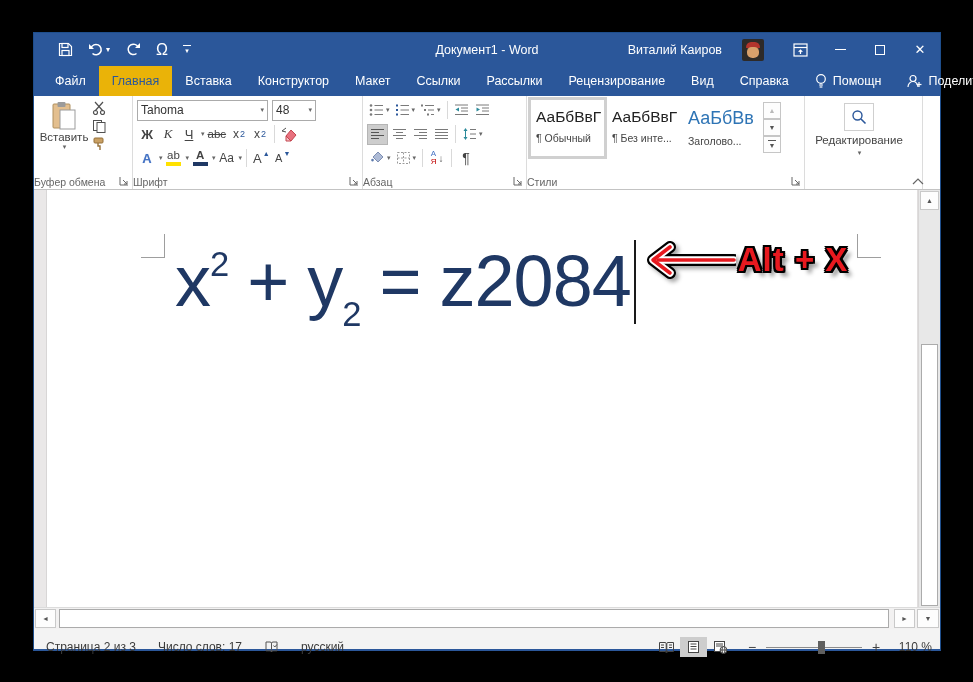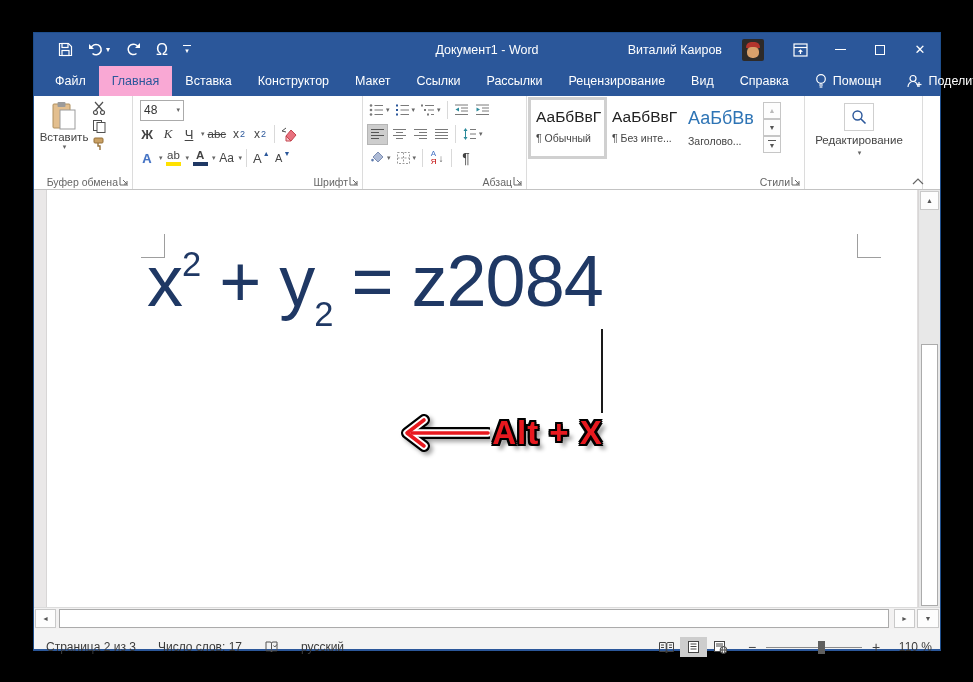--- a/index.html
+++ b/index.html
@@ -20,29 +20,29 @@
   .avatar { width:22px; height:22px; background:#2e2a28; border-radius:2px; position:relative; overflow:hidden; margin-right:16px; }
   .avatar .face { position:absolute; left:5px; top:8px; width:12px; height:11px; background:#d9a06b; border-radius:40% 40% 45% 45%; }
   .avatar .cap { position:absolute; left:4px; top:3px; width:14px; height:6px; background:#b3342c; border-radius:6px 6px 1px 1px; }
   .tb-btn { width:40px; height:33px; display:flex; align-items:center; justify-content:center; color:#fff; font-size:13px; }
   .max-box { width:10px; height:10px; border:1px solid #fff; }
   .min-bar { width:11px; height:1px; background:#fff; }
 
   
   .tabrow { height:30px; background:#2b579a; display:flex; align-items:stretch; color:#fff; font-size:12.5px; padding-left:8px; flex:none; }
   .tab { display:flex; align-items:center; padding:0 13px; cursor:default; white-space:nowrap; }
-  .tab.active { background:#f9a8d4; color:#2b579a; }
+  .tab.active { background:#eab308; color:#2b579a; }
   .tab.with-icon { gap:6px; }
   .tab-spacer { width:12px; }
   .share-tab { margin-left:auto; margin-right:14px; }
 
   
   .ribbon { height:94px; background:#fff; border-bottom:1px solid #c3c3c3; display:flex; position:relative; flex:none; }
   .rgroup { position:relative; border-right:1px solid #dcdcdc; padding:3px 4px 16px 4px; display:flex; }
-  .rgroup-label { position:absolute; bottom:1px; left:0; right:14px; text-align:right; font-size:10.5px; color:#666; white-space:nowrap; }
+  .rgroup-label { position:absolute; bottom:1px; left:0; right:14px; text-align:left; font-size:10.5px; color:#666; white-space:nowrap; }
   .launcher { position:absolute; right:3px; bottom:3px; width:10px; height:10px; }
   .rows { display:flex; flex-direction:column; gap:2px; }
   .rrow { display:flex; align-items:center; height:22px; gap:1px; }
   .rbtn { display:inline-flex; align-items:center; justify-content:center; min-width:20px; height:21px; padding:0 2px; font-size:13px; color:#444; gap:1px; }
   .rbtn.active { background:#cdcdcd; border:1px solid #b5b5b5; }
   .vsep { width:1px; height:18px; background:#d9d9d9; margin:0 3px; }
   .dd { font-size:7px; color:#666; margin-left:1px; }
 
   
   .paste-big { display:flex; flex-direction:column; align-items:center; justify-content:flex-start; width:52px; padding-top:2px; font-size:11.5px; color:#444; }
@@ -80,21 +80,21 @@
   .search-box { width:30px; height:28px; border:1px solid #cfcfcf; display:flex; align-items:center; justify-content:center; }
   .ribbon-collapse { position:absolute; right:16px; bottom:4px; }
 
   
   .docarea { flex:1; display:flex; min-height:0; background:#fff; }
   .doc-strip { width:13px; background:#eae8e8; border-right:1px solid #d8d6d6; }
   .page { flex:1; position:relative; background:#fff; border-right:1px solid #e0dede; }
   .cropmark { position:absolute; width:24px; height:24px; }
   .cropmark.tl { left:94px; top:44px; border-right:1px solid #9e9e9e; border-bottom:1px solid #9e9e9e; }
   .cropmark.tr { right:36px; top:44px; border-left:1px solid #9e9e9e; border-bottom:1px solid #9e9e9e; }
-  .eqline { position:absolute; left:100px; top:50px; display:flex; align-items:flex-end;flex-direction:column; }
+  .eqline { position:absolute; left:128px; top:50px; display:flex; align-items:flex-start; }
   .equation { font-size:72px; color:#1f3864; white-space:pre; letter-spacing:-1px; }
   .equation sup { font-size:48%; position:relative; top:-0.15em; }
   .equation sub { font-size:48%; position:relative; top:0.12em; }
   .cursor-bar { width:2px; height:84px; background:#1a1a1a; margin-left:3px; flex:none; }
   .callout { display:flex; align-items:center; margin-left:8px; }
   .callout svg { filter:drop-shadow(3px 3px 2px rgba(0,0,0,0.35)); }
   .callout-label { font-size:33px; font-weight:bold; color:#e8191f; letter-spacing:1px; margin-left:2px;
     -webkit-text-stroke:1.6px #fff; paint-order:stroke fill;
     text-shadow:-2px 0 0 #000, 2px 0 0 #000, 0 -2px 0 #000, 0 2px 0 #000, -2px -2px 0 #000, 2px 2px 0 #000, -2px 2px 0 #000, 2px -2px 0 #000, 5px 5px 4px rgba(0,0,0,0.45); }
 
@@ -246,20 +246,24 @@
       <div class="rgroup-label">Буфер обмена</div>
       <svg class="launcher" viewBox="0 0 10 10">
           <path d="M1 1 v8 h8" fill="none" stroke="#666"></path>
           <path d="M4 4 l4 4 m0 -3 v3 h-3" fill="none" stroke="#666"></path>
         </svg>
     </div>
 
     <div class="rgroup" style="width:230px;">
       <div class="rows">
         <div class="rrow">
+          <div class="combo combo-name">
+            <span>Tahoma</span>
+            <span class="dd">▾</span>
+          </div>
           <div class="combo combo-size">
             <span>48</span>
             <span class="dd">▾</span>
           </div>
         </div>
         <div class="rrow">
           <div class="rbtn b-bold">Ж</div>
           <div class="rbtn b-italic">К</div>
           <div class="rbtn b-under">Ч</div>
           <span class="dd">▾</span>

